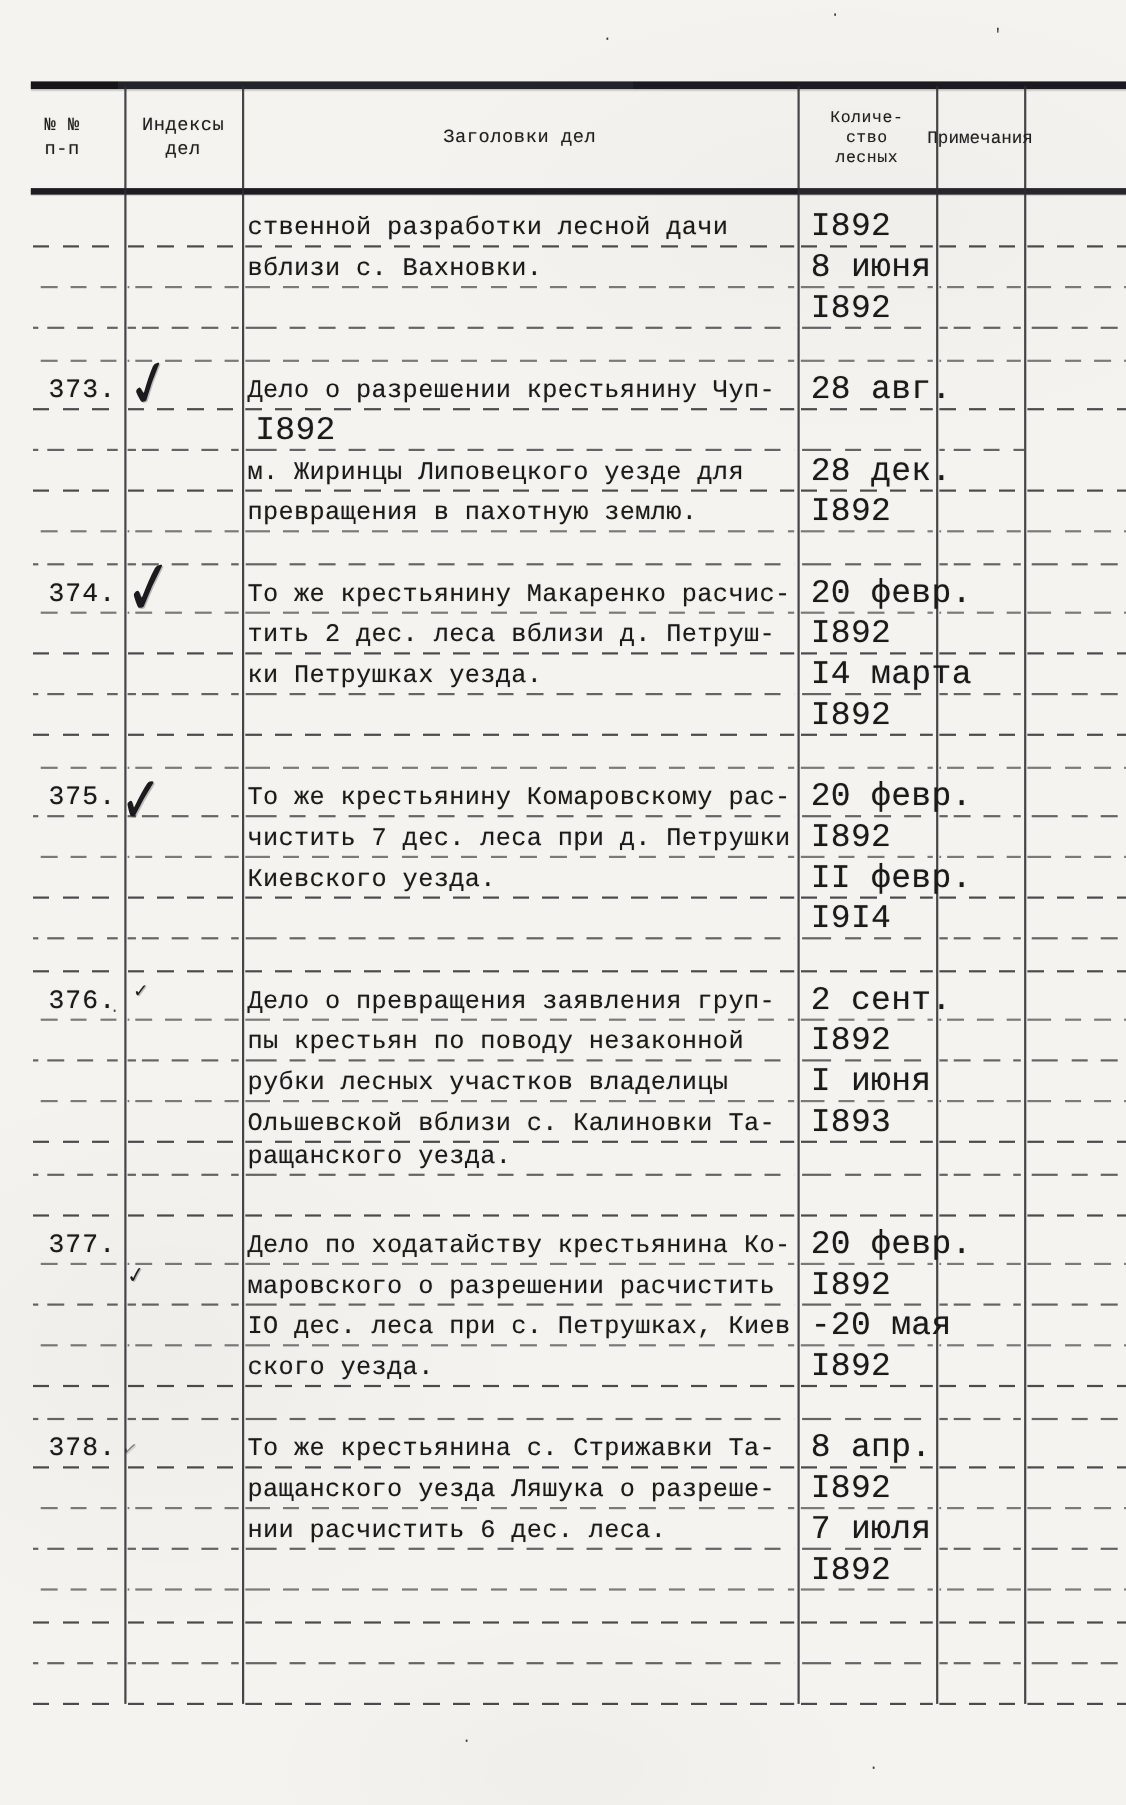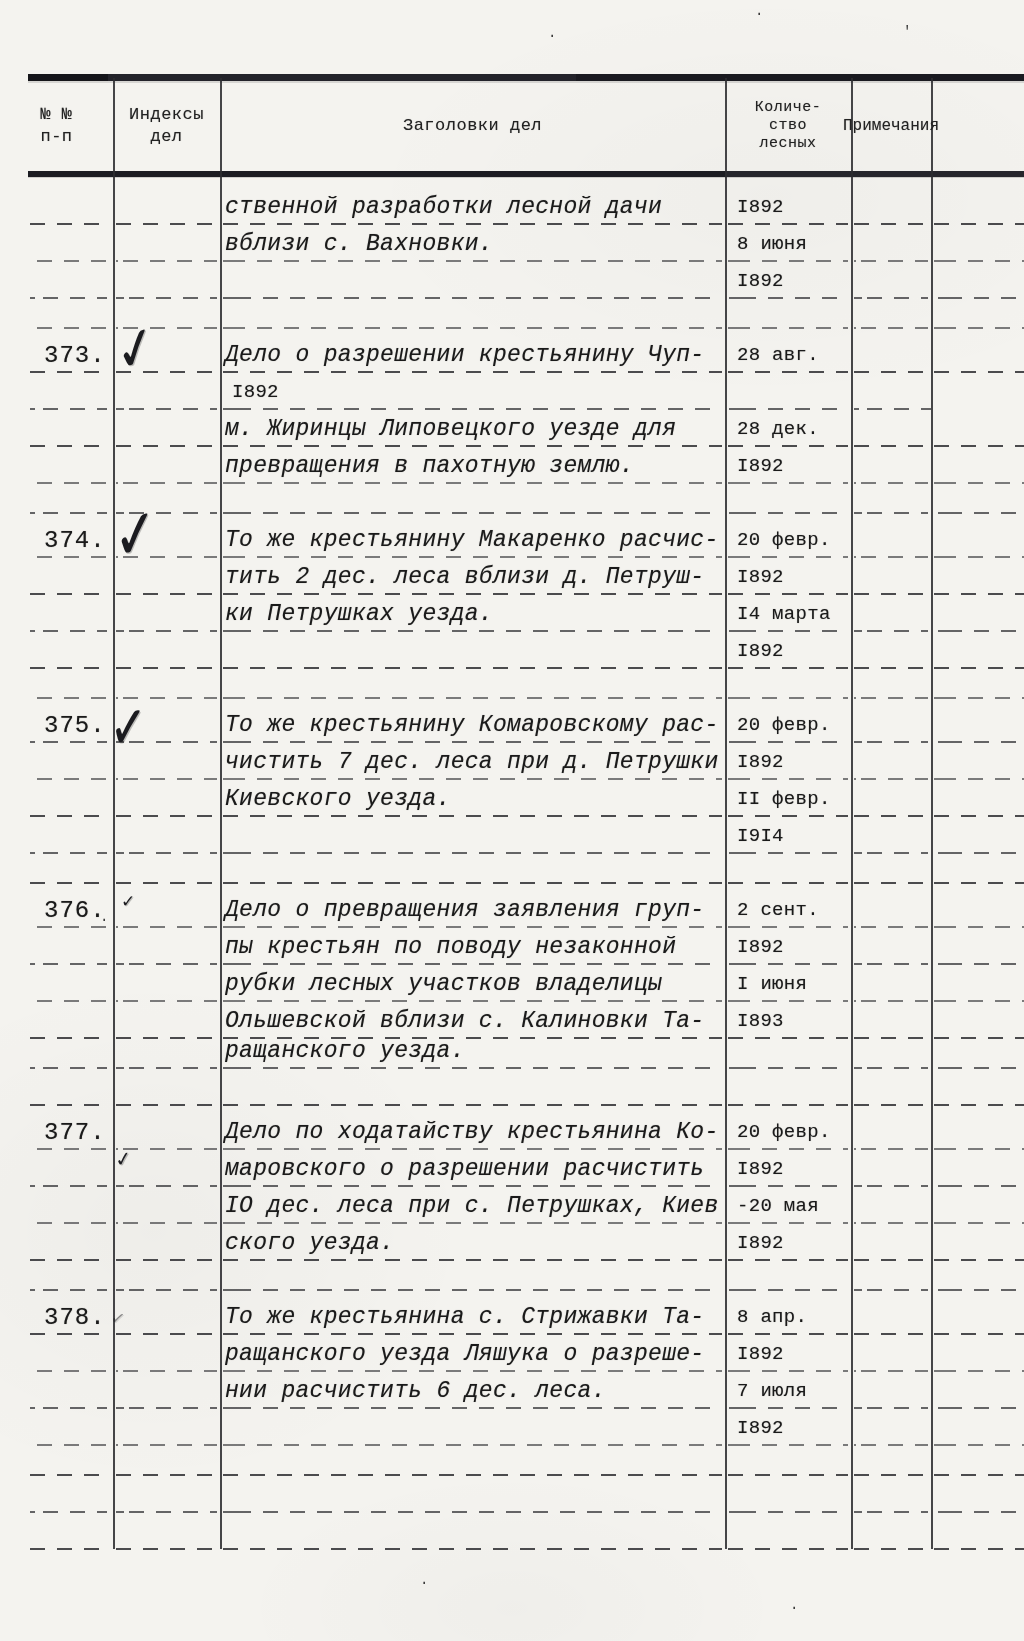--- a/index.html
+++ b/index.html
@@ -39,22 +39,22 @@
   .cell{position:relative;display:flex;align-items:flex-end;white-space:nowrap;overflow:visible;}
   .cell::after{content:"";position:absolute;left:3px;right:3px;bottom:-1px;height:2px;
     background-image:repeating-linear-gradient(90deg, rgba(38,38,42,.82) 0 15px, rgba(38,38,42,0) 15px 27px);}
   .row:nth-child(even) .cell::after{opacity:.72;background-position-x:7px;}
   .row:nth-child(3n) .cell::after{opacity:.85;background-position-x:13px;}
   .c-num::after{left:30px;right:6px;}
   .c-notes::after{right:0;}
   .num{font-size:24px;line-height:25px;padding:0 0 4px 44px;letter-spacing:1px;
     text-shadow:0 0 1px rgba(0,0,0,.4);}
   .title{font-size:23px;line-height:25px;padding:0 0 4px 5px;letter-spacing:.3px;
-    text-shadow:0 0 1px rgba(0,0,0,.35);font-style:italic;}
-  .date{font-size:19px;line-height:25px;padding:0 0 4px 12px;letter-spacing:.3px;
+    text-shadow:0 0 1px rgba(0,0,0,.35);}
+  .date{font-size:30px;line-height:25px;padding:0 0 4px 12px;letter-spacing:.3px;
     text-shadow:0 0 1px rgba(0,0,0,.35);margin-top:15px;}
 
   
   .check{position:absolute;font-weight:bold;color:#1b1b1f;z-index:3;
     font-family:"DejaVu Sans",sans-serif;text-shadow:1px 1px 0 rgba(20,20,20,.25);}
   .check.big{font-size:50px;left:2px;top:-8px;transform:rotate(-12deg) scaleY(1.2);}
   .check.big2{font-size:54px;left:0px;top:-10px;transform:rotate(-5deg) scaleY(1.3);}
   .check.big3{font-size:46px;left:-4px;top:2px;transform:rotate(5deg) scaleY(1.35) skewX(7deg);}
   .check.small{font-size:17px;left:8px;top:8px;}
   .check.small-low{font-size:20px;left:2px;top:42px;transform:rotate(-8deg);}

